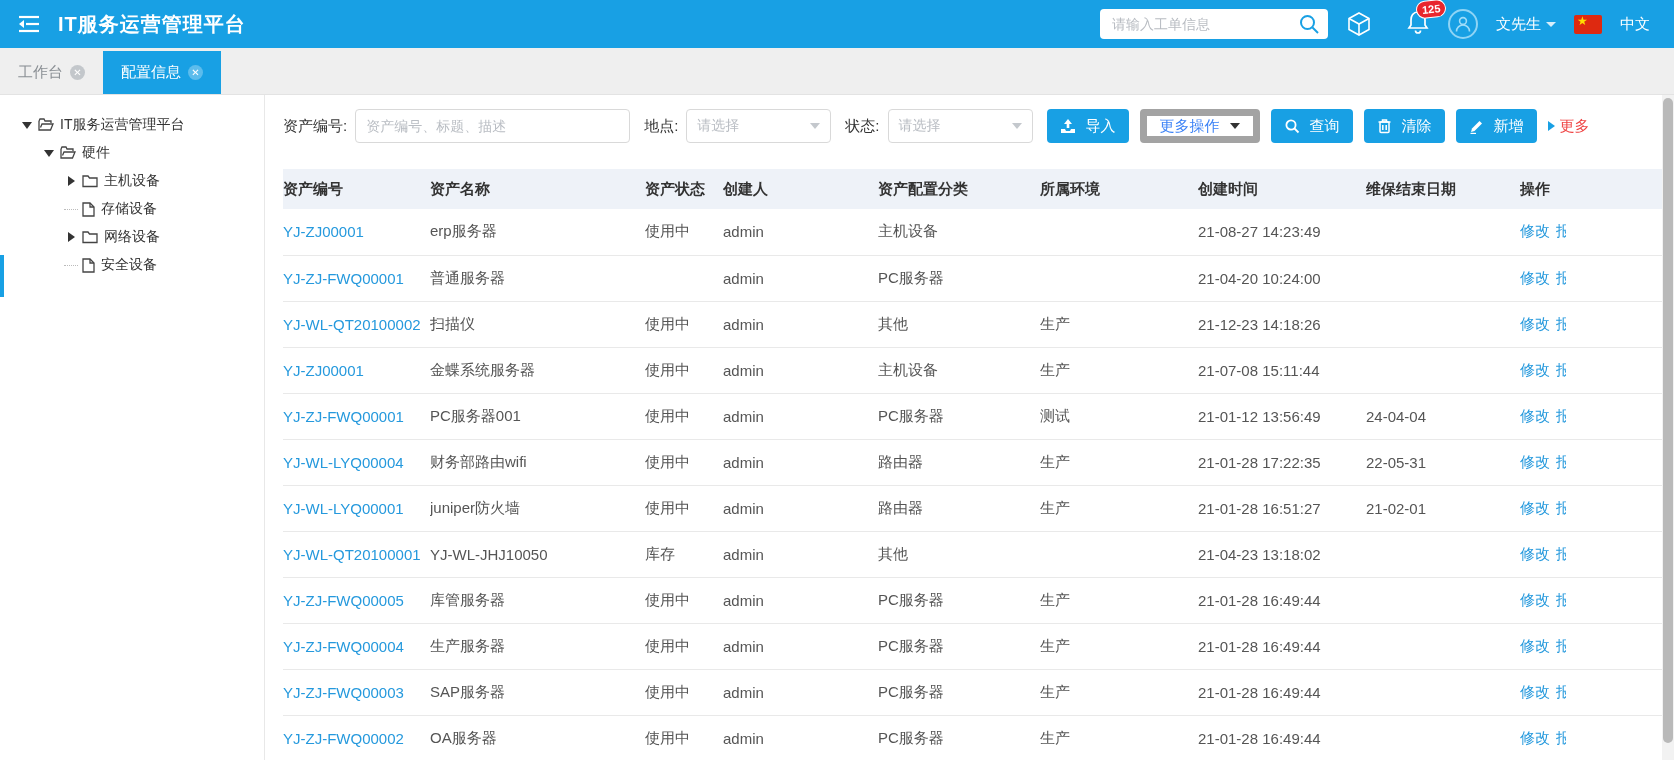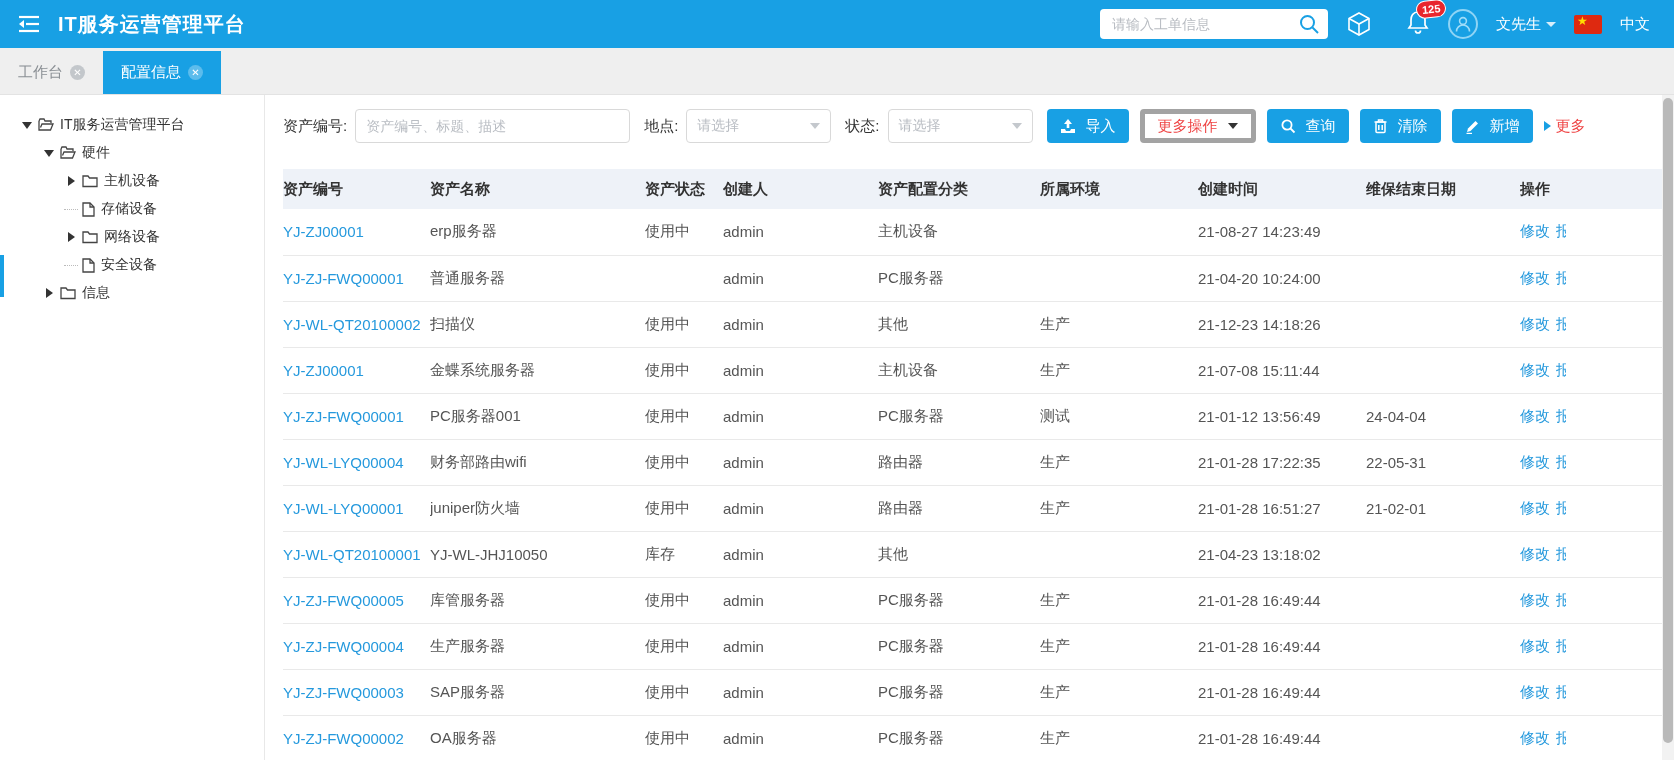--- a/index.html
+++ b/index.html
@@ -65,21 +65,21 @@
     padding:0 10px; font-size:14px; color:#333; outline:none; margin-right:14px; }
   .finput::placeholder { color:#b9bdc3; }
   .fselect { width:145px; height:34px; border:1px solid #d9d9d9; border-radius:4px;
     display:flex; align-items:center; justify-content:space-between; padding:0 10px;
     color:#b9bdc3; font-size:14px; margin-right:14px; cursor:pointer; }
   .sel-caret { width:0; height:0; border-left:5px solid transparent; border-right:5px solid transparent;
     border-top:6px solid #c4c8cd; }
   .btn { height:34px; border:none; border-radius:4px; background:#18a0e4; color:#fff;
     font-size:15px; display:inline-flex; align-items:center; gap:10px; padding:2px 13px;
     margin-right:11px; cursor:pointer; font-family:inherit; }
-  .btn-white { background:#fff; color:#ef4444; border:5px solid #a3a3a3;text-align:right; }
+  .btn-white { background:#fff; color:#3b82f6; border:7px solid #a3a3a3;text-align:right; }
   .morelink { color:#ef4444; font-size:15px; display:inline-flex; align-items:center; gap:5px; cursor:pointer; }
   .c-right-b { width:0; height:0; border-top:5px solid transparent; border-bottom:5px solid transparent;
     border-left:7px solid #18a0e4; }
 
   
   table { border-collapse:collapse; table-layout:fixed; width:1391px; margin-left:17px; margin-top:12px; }
   th { background:#eef2f8; height:40px; text-align:left; font-size:15px; color:#333;
     font-weight:bold; white-space:nowrap; overflow:hidden; }
   td { height:46px; border-bottom:1px solid #e9e9e9; font-size:15px; color:#555;
     white-space:nowrap; overflow:hidden; }
@@ -220,31 +220,20 @@
       <div class="tnode lv2">
         <span class="dash"></span>
         <span class="ticon">
           <svg width="13" height="15" viewBox="0 0 13 15" fill="none" stroke="#444" stroke-width="1.3">
             <path d="M1 1 H8 L12 5 V14 H1 Z"></path>
             <path d="M8 1 V5 H12"></path>
           </svg>
         </span>
         <span>安全设备</span>
       </div>
-      <div class="tnode lv1">
-        <span class="caret">
-          <span class="c-right"></span>
-        </span>
-        <span class="ticon">
-          <svg width="16" height="14" viewBox="0 0 16 14" fill="none" stroke="#444" stroke-width="1.3">
-            <path d="M1 12.5 V2 H6 L7.5 4 H15 V12.5 Z"></path>
-          </svg>
-        </span>
-        <span>信息</span>
-      </div>
     </div>
 </div>
 <div class="accent-strip"></div>
 
 <div class="main">
   <div class="filters">
     <span class="flabel">资产编号:</span>
     <input class="finput" placeholder="资产编号、标题、描述" style="">
     <span class="flabel">地点:</span>
     <div class="fselect">

